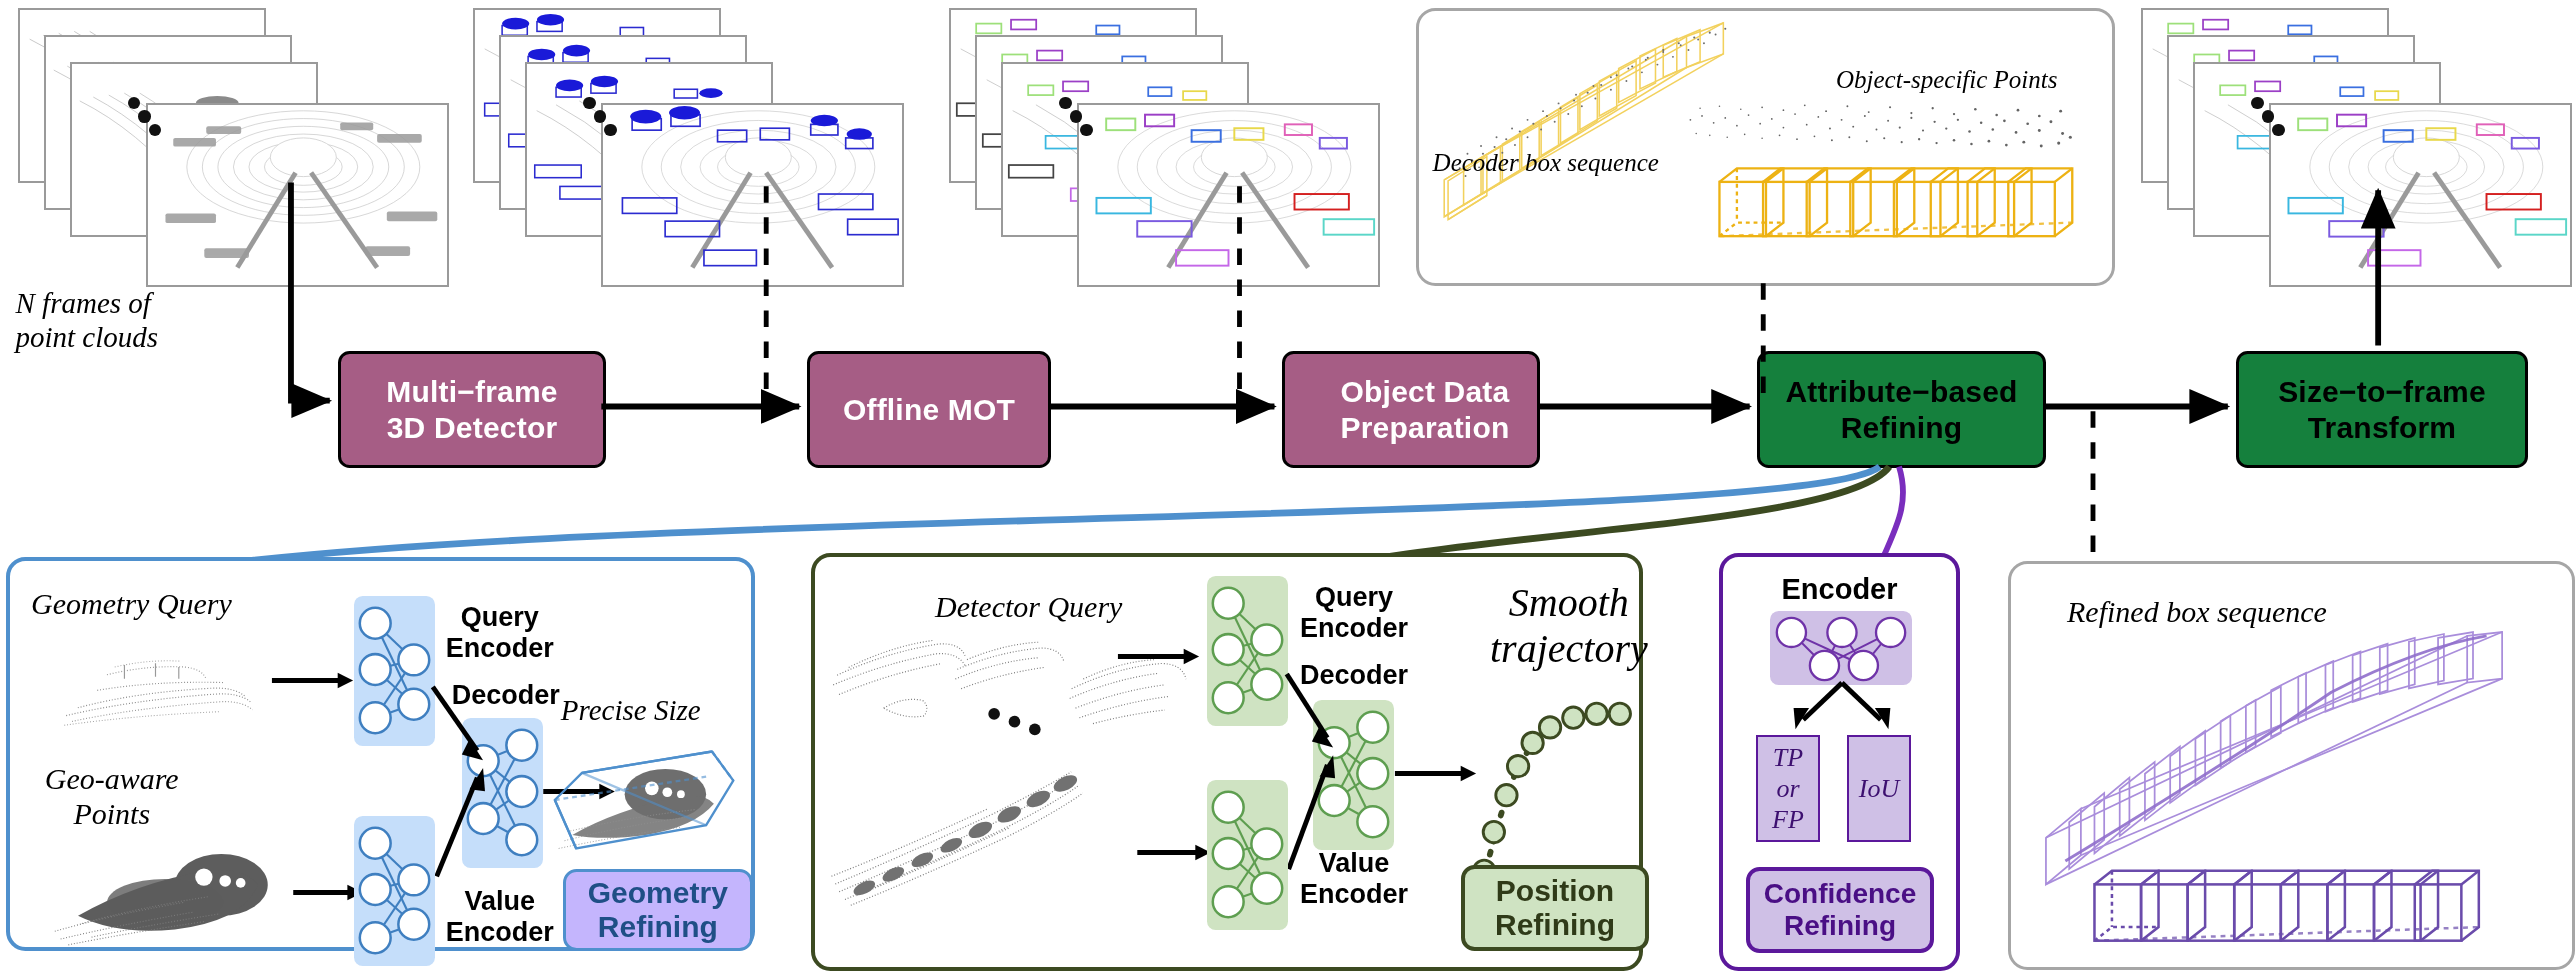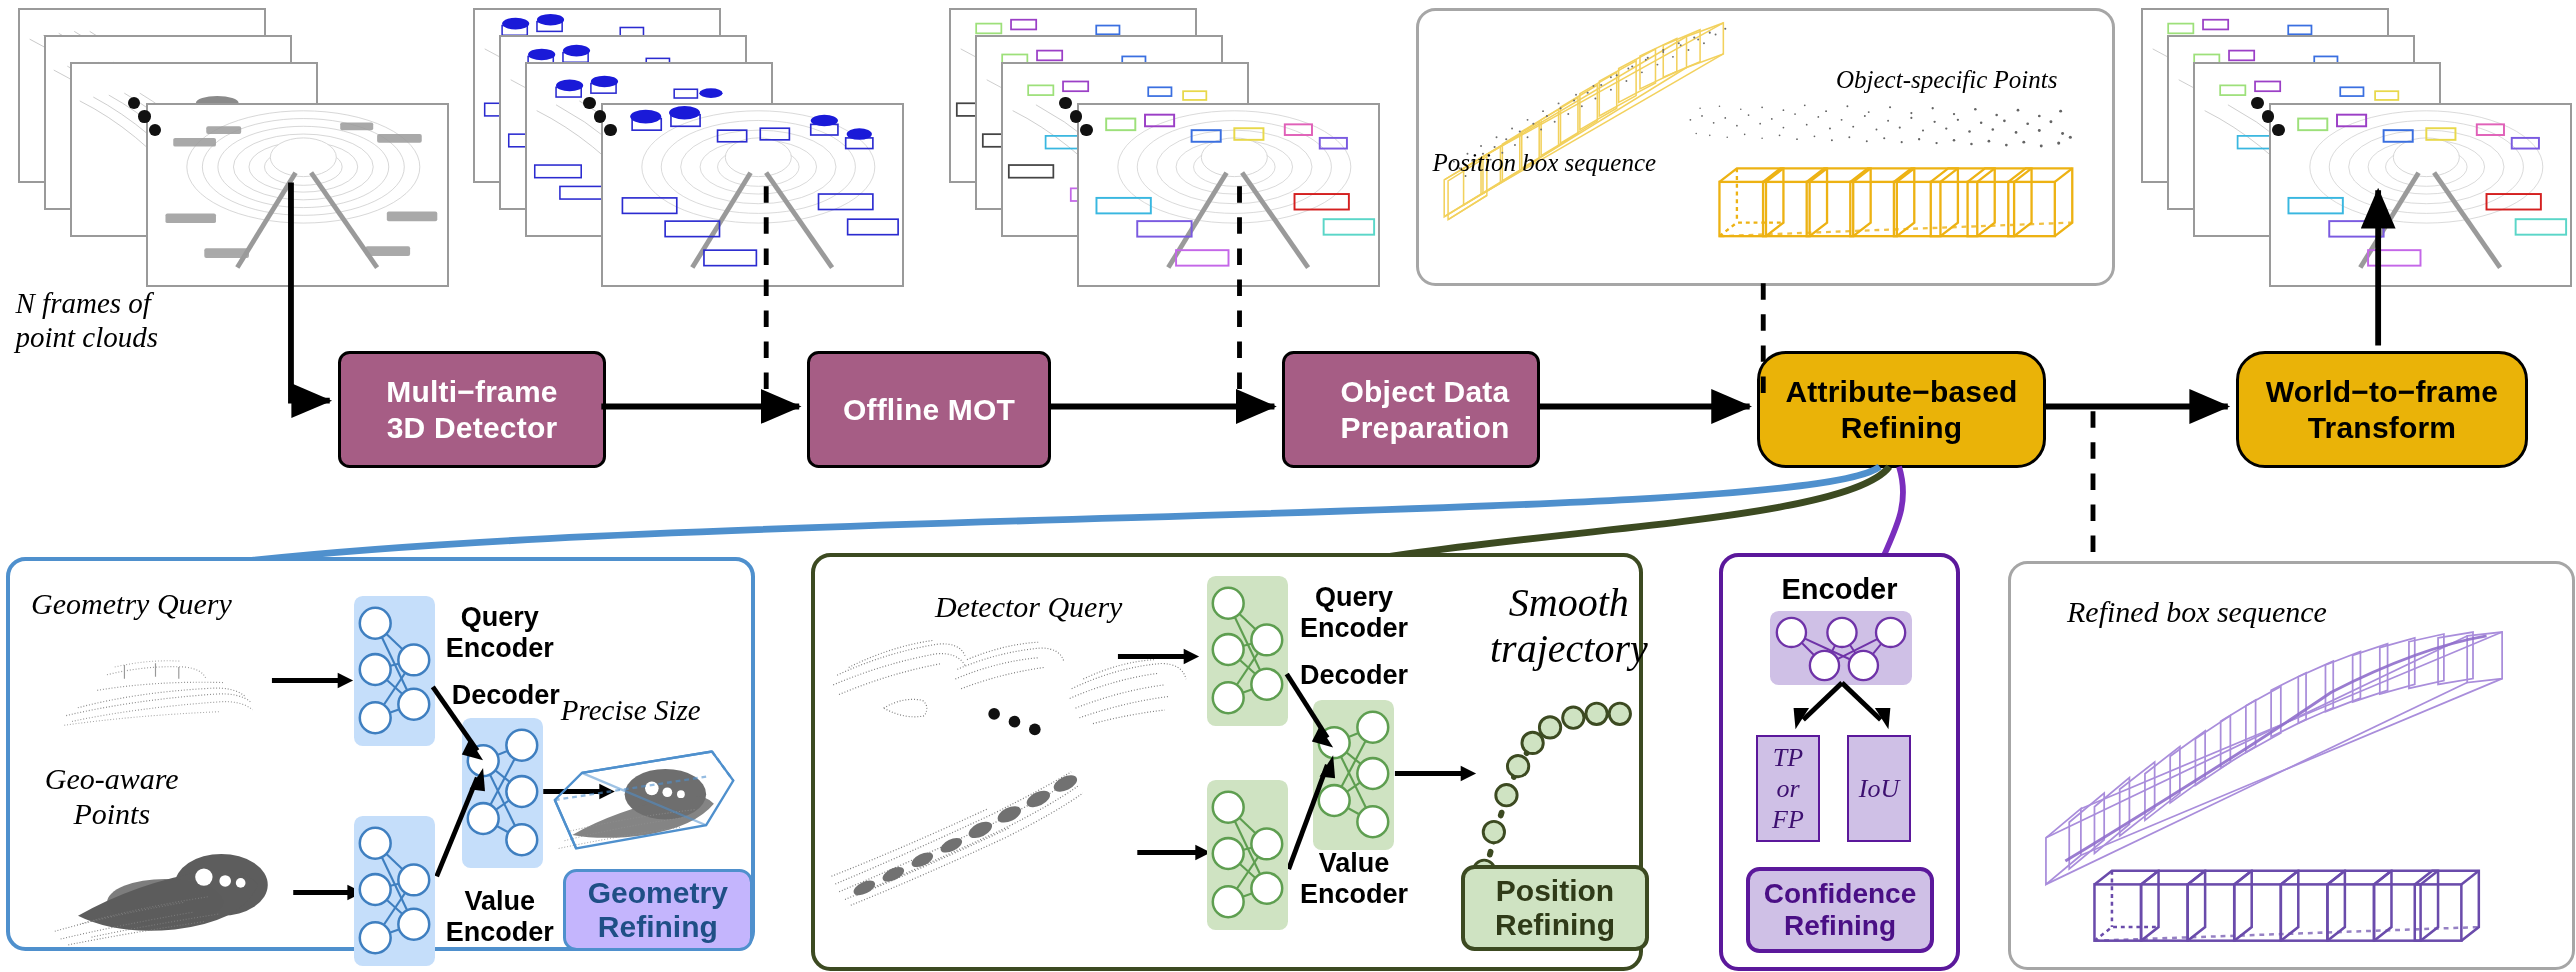--- a/index.html
+++ b/index.html
@@ -12,21 +12,21 @@
   .frame{position:absolute;border:2.9px solid #9a9a9a;background:#fff;overflow:hidden;}
   .pcsvg{position:absolute;left:0;top:0;width:100%;height:100%;}
   .dots3{position:absolute;}
   .dots3 i{position:absolute;width:12.6px;height:12.6px;border-radius:50%;background:#111;display:block;}
 
   
   .pbox{position:absolute;border:3.9px solid #000;border-radius:11.6px;
         display:flex;align-items:center;justify-content:center;text-align:center;
         font-weight:bold;font-size:30px;line-height:1.18;letter-spacing:0.2px;}
   .pbox.maroon{background:#a8577f;background:#a65d85;color:#fff;}
-  .pbox.teal{background:#eab308;color:#000;border-radius:29px;}
+  .pbox.teal{background:#15803d;color:#000;}
 
   
   .lines{position:absolute;left:0;top:0;width:2576px;height:973px;pointer-events:none;}
 
   
   .panel{position:absolute;border-radius:19.4px;background:#fff;}
   .panel.gray{border:3.9px solid #a6a6a6;}
   .panel.blue{border:4.8px solid #4f90cd;}
   .panel.green{border:4.8px solid #3c4a21;}
   .panel.purple{border:4.8px solid #5b189b;}
@@ -595,41 +595,41 @@
           <path d="M614 176 L632 162"></path>
         </g>
       <g>
           <rect x="608" y="176" width="48" height="56"></rect>
           <path d="M608 176 L626 162 L674 162 L674 218 L656 232"></path>
           <path d="M656 176 L674 162"></path>
         </g>
       <path d="M310 232 L674 218" stroke-dasharray="5 5" opacity=".8"></path>
     </g>
   </svg>
-  <div class="capt" style="left:13.6px;top:137px;font-size:25px;">Position box sequence</div>
+  <div class="capt" style="left:13.6px;top:137px;font-size:25px;">Decoder box sequence</div>
   <div class="capt" style="left:417px;top:54px;font-size:25px;">Object-specific Points</div>
 </div>
 
 <div class="pbox maroon" style="left:338px;top:351px;width:262px;height:111px;">
   <span style="white-space:pre-line;">Multi−frame
 3D Detector</span>
 </div>
 <div class="pbox maroon" style="left:807px;top:351px;width:238px;height:111px;">
   <span style="white-space:pre-line;">Offline MOT</span>
 </div>
 <div class="pbox maroon" style="left:1282px;top:351px;width:252px;height:111px;">
   <span style="white-space:pre-line;margin-left:28px;">Object Data
 Preparation</span>
 </div>
 <div class="pbox teal" style="left:1757px;top:351px;width:283px;height:111px;">
   <span style="white-space:pre-line;">Attribute−based
 Refining</span>
 </div>
 <div class="pbox teal" style="left:2236px;top:351px;width:286px;height:111px;">
-  <span style="white-space:pre-line;">World−to−frame
+  <span style="white-space:pre-line;">Size−to−frame
 Transform</span>
 </div>
 
 <svg class="lines" viewBox="0 0 2656 1003">
   <defs>
     <marker id="ah" markerWidth="8" markerHeight="8" refX="6.6" refY="3" orient="auto">
       <path d="M0,0 L7,3 L0,6 z" fill="#000"></path>
     </marker>
   </defs>
   <g stroke="#000" stroke-width="6" fill="none" marker-end="url(#ah)">

